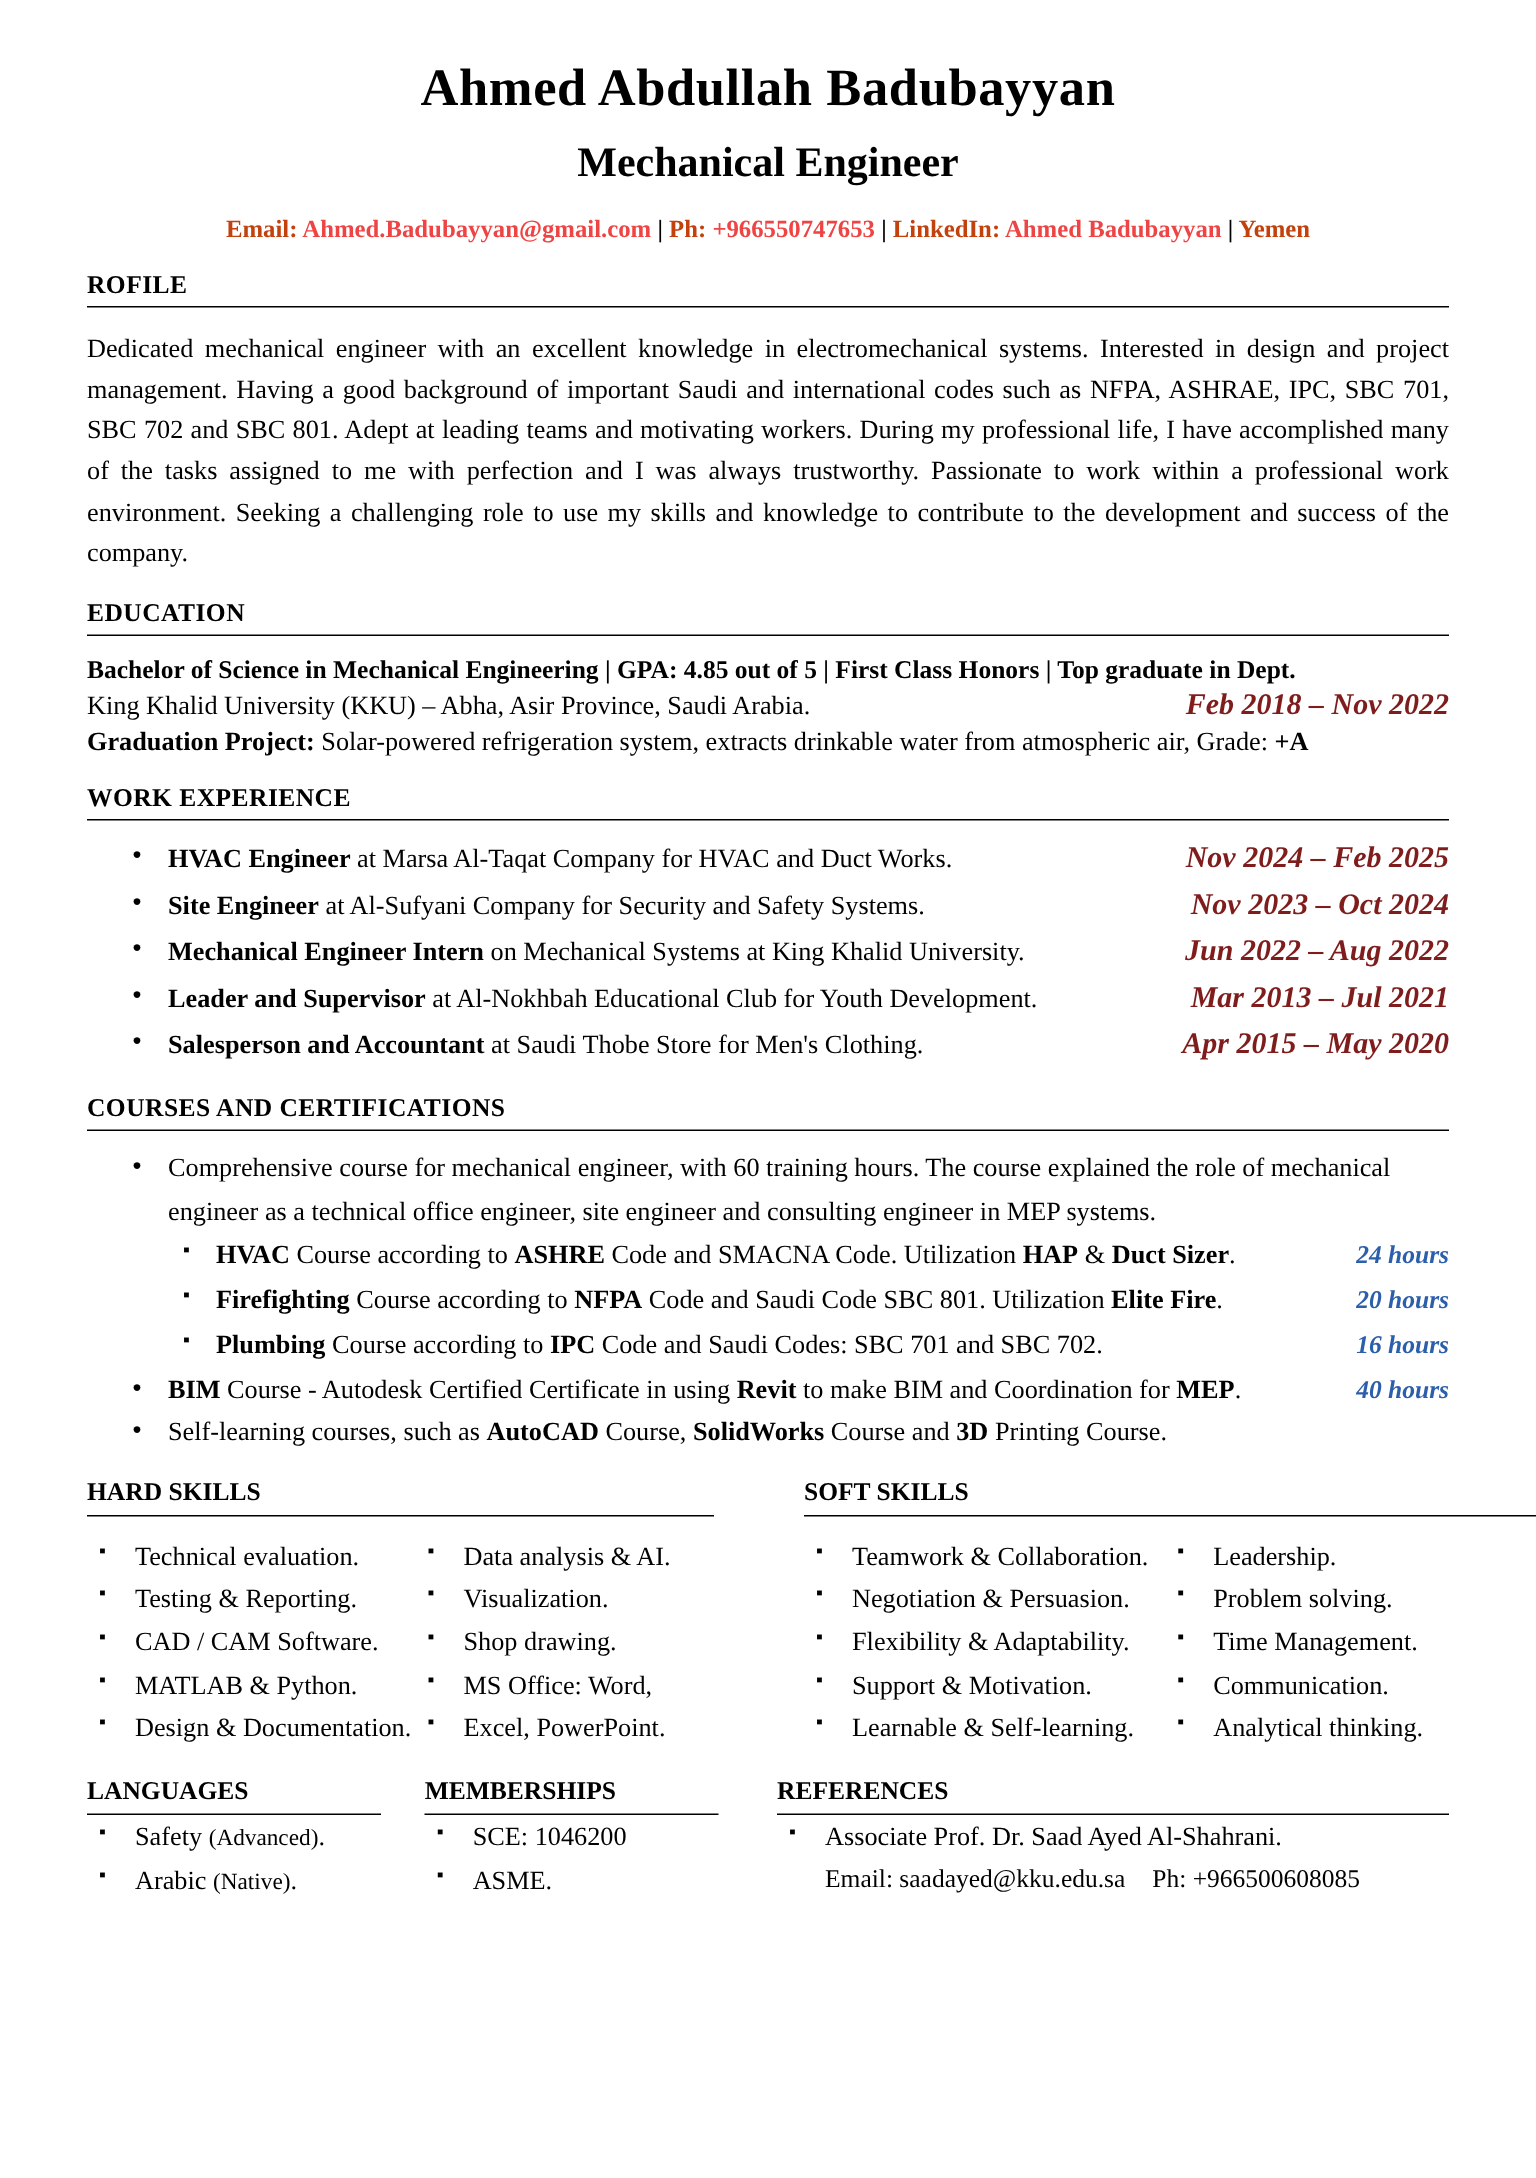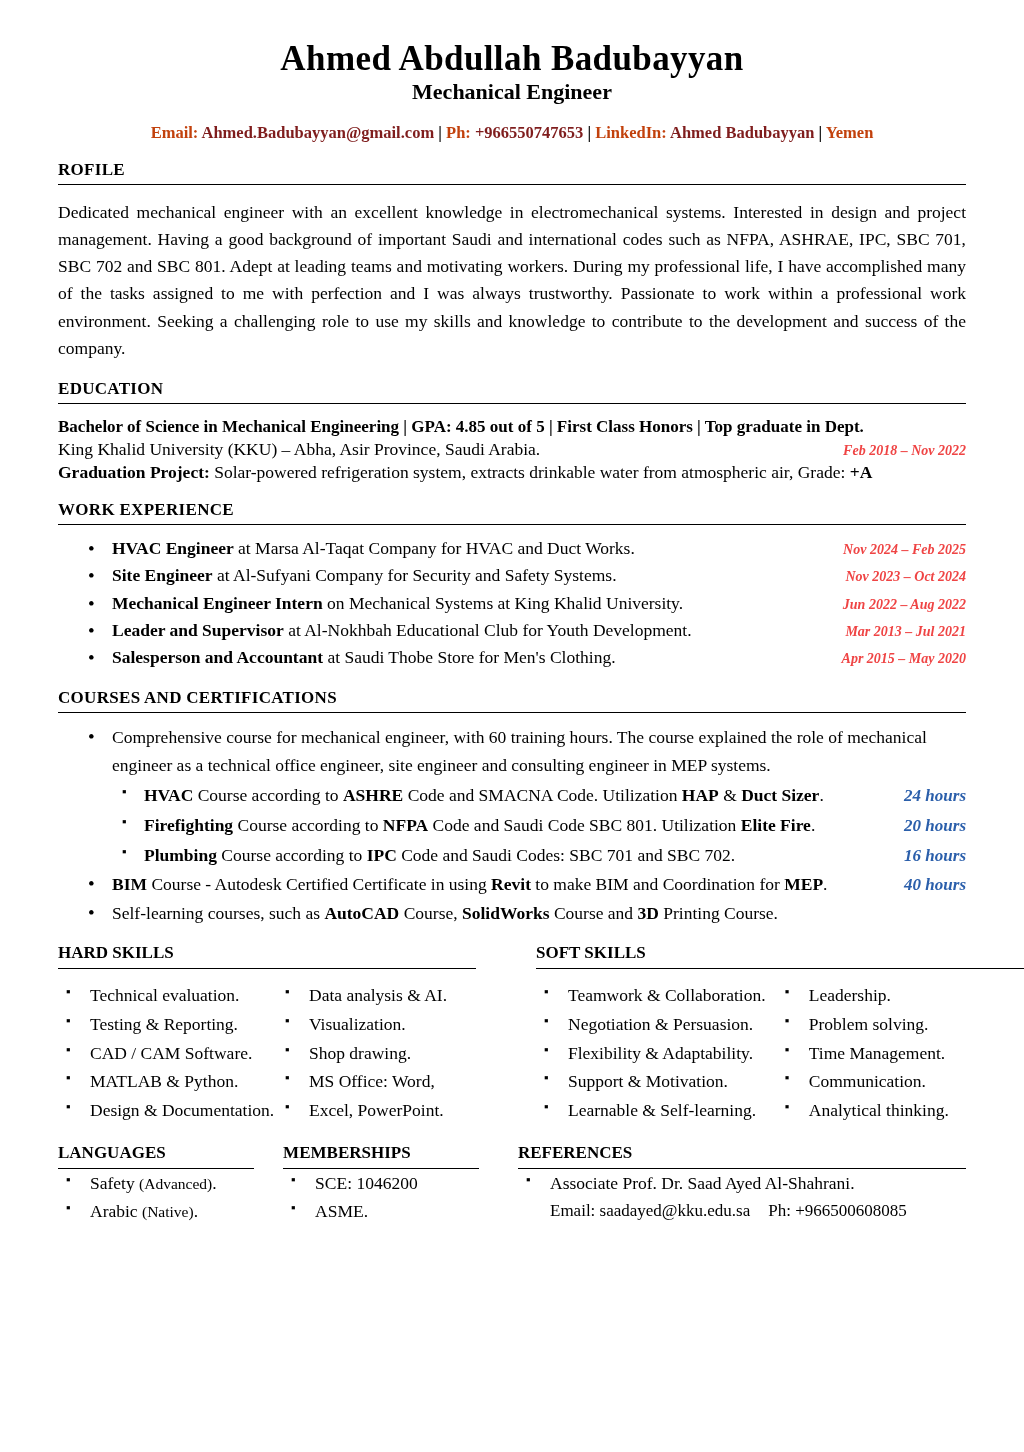--- a/index.html
+++ b/index.html
@@ -28,32 +28,33 @@
   .name {
     text-align: center;
     font-size: 35px;
     font-weight: bold;
     letter-spacing: 0.4px;
     line-height: 1.1;
     margin-top: 6px;
   }
   .job-title {
     text-align: center;
-    font-size: 22px;
-    font-weight: bold;
+    font-size: 28px;
+    font-weight: bold;
+    margin-top: 14px;
   }
   .contact {
     text-align: center;
     font-size: 16.5px;
     margin-top: 18px;
     font-weight: bold;
   }
   .contact .lbl { color: #c2410c; }
   .contact a, .contact .link {
-    color: #7f1d1d;
+    color: #ef4444;
     text-decoration: none;
   }
   .contact .sep { font-weight: bold; color: #000; }
 
   
   .section-title {
     font-size: 17px;
     font-weight: bold;
     letter-spacing: 0.3px;
     margin-top: 17px;
@@ -78,24 +79,24 @@
     margin-top: 13px;
   }
   .edu-row {
     display: flex;
     justify-content: space-between;
     align-items: baseline;
     font-size: 17.5px;
     margin-top: 2px;
   }
   .date {
-    color: #ef4444;
+    color: #7f1d1d;
     font-style: italic;
     font-weight: bold;
-    font-size: 14px;
+    font-size: 20px;
     white-space: nowrap;
   }
   .edu-proj {
     font-size: 17.5px;
     margin-top: 2px;
   }
   .b { font-weight: bold; text-align: right; }
 
   
   ul.work {

